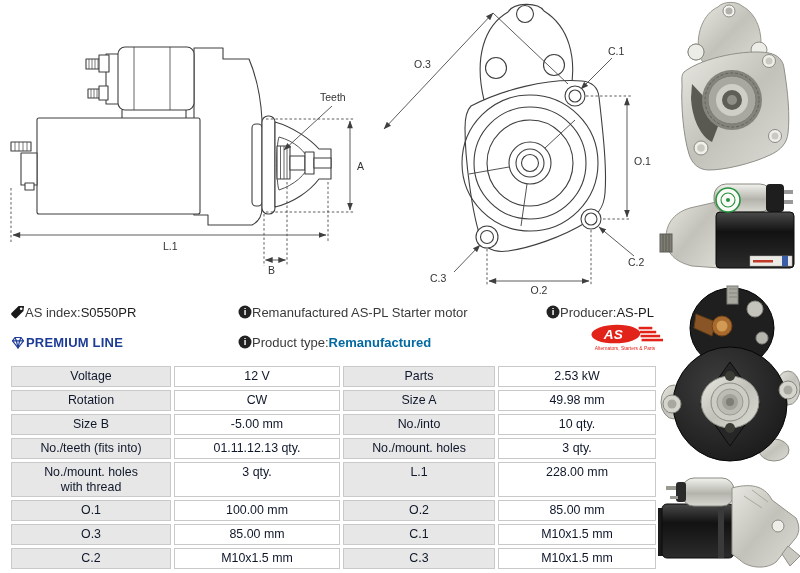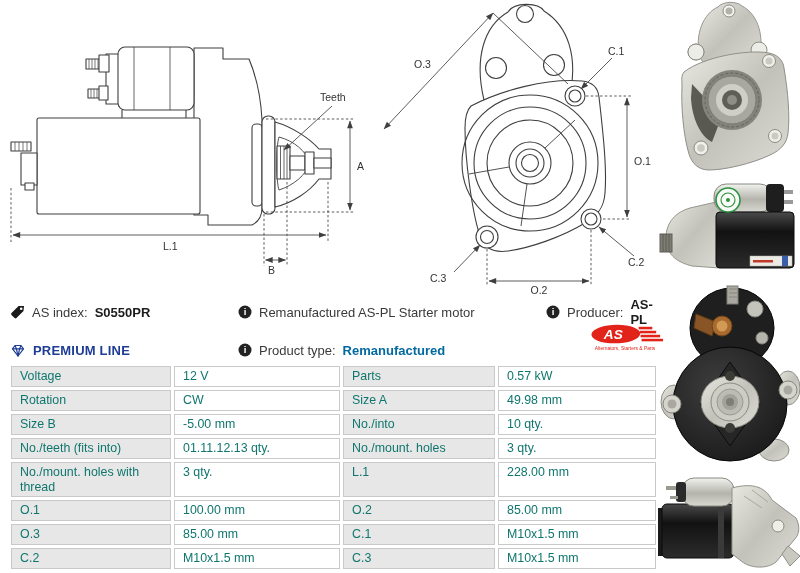--- a/index.html
+++ b/index.html
@@ -5,33 +5,33 @@
   *{margin:0;padding:0;box-sizing:border-box}
   html,body{width:800px;height:573px;background:#fff;font-family:"Liberation Sans",sans-serif;overflow:hidden}
   body{position:relative}
   .abs{position:absolute}
   svg text{font-family:"Liberation Sans",sans-serif}
 
   
   #hdr{position:absolute;left:10px;top:300px;width:652px;display:flex}
   .hcol{display:flex;flex-direction:column}
   .hcol1{width:228px}.hcol2{width:308px}.hcol3{width:116px}
-  .hline{display:flex;align-items:center;gap:7px;height:20px;font-size:13px;color:#3a3a3a;margin-top:2px}
-  .hline + .hline{margin-top:18px}
-  .bold{font-weight:bold;color:#1c1c1c}
+  .hline{display:flex;align-items:center;height:20px;font-size:13px;color:#3a3a3a;margin-top:2px}
+  .hline + .hline{margin-top:10px}
+  .bold{font-weight:normal;color:#1c1c1c}
   .premium{font-weight:bold;color:#1d3c96;letter-spacing:.2px}
   .green{font-weight:bold;color:#0369a1}
   .ico{flex:0 0 auto;display:inline-flex}
   #brand-logo{margin-left:40px;margin-top:2px}
 
   
   #spec{position:absolute;left:8px;top:363px}
   table{border-collapse:separate;border-spacing:3px;width:648px;table-layout:fixed}
-  td{border:1px solid #c9c9c9;font-size:12.4px;color:#0f766e;text-align:left;
-     padding:2px 8px 1px;vertical-align:top;line-height:15px;height:21px;overflow:hidden}
+  td{border:1px solid #c9c9c9;font-size:12.4px;color:#0f172a;text-align:center;
+     padding:2px 20px 1px;vertical-align:top;line-height:15px;height:21px;overflow:hidden}
   td.lab{background:#e7e7e7}
   td.val{background:#fff}
   tr.tall td{height:33px}
 
   
   #photos{position:absolute;left:658px;top:0;width:142px;height:573px;display:flex;flex-direction:column}
 </style>
 </head>
 <body>
 
@@ -329,21 +329,21 @@
         <col style="width:160px">
         <col style="width:166px">
         <col style="width:152px">
         <col style="width:158px">
       </colgroup>
   <tbody>
     <tr>
       <td class="lab">Voltage</td>
       <td class="val">12 V</td>
       <td class="lab">Parts</td>
-      <td class="val">0.57 kW</td>
+      <td class="val">2.53 kW</td>
     </tr>
     <tr>
       <td class="lab">Rotation</td>
       <td class="val">CW</td>
       <td class="lab">Size A</td>
       <td class="val">49.98 mm</td>
     </tr>
     <tr>
       <td class="lab">Size B</td>
       <td class="val">-5.00 mm</td>

